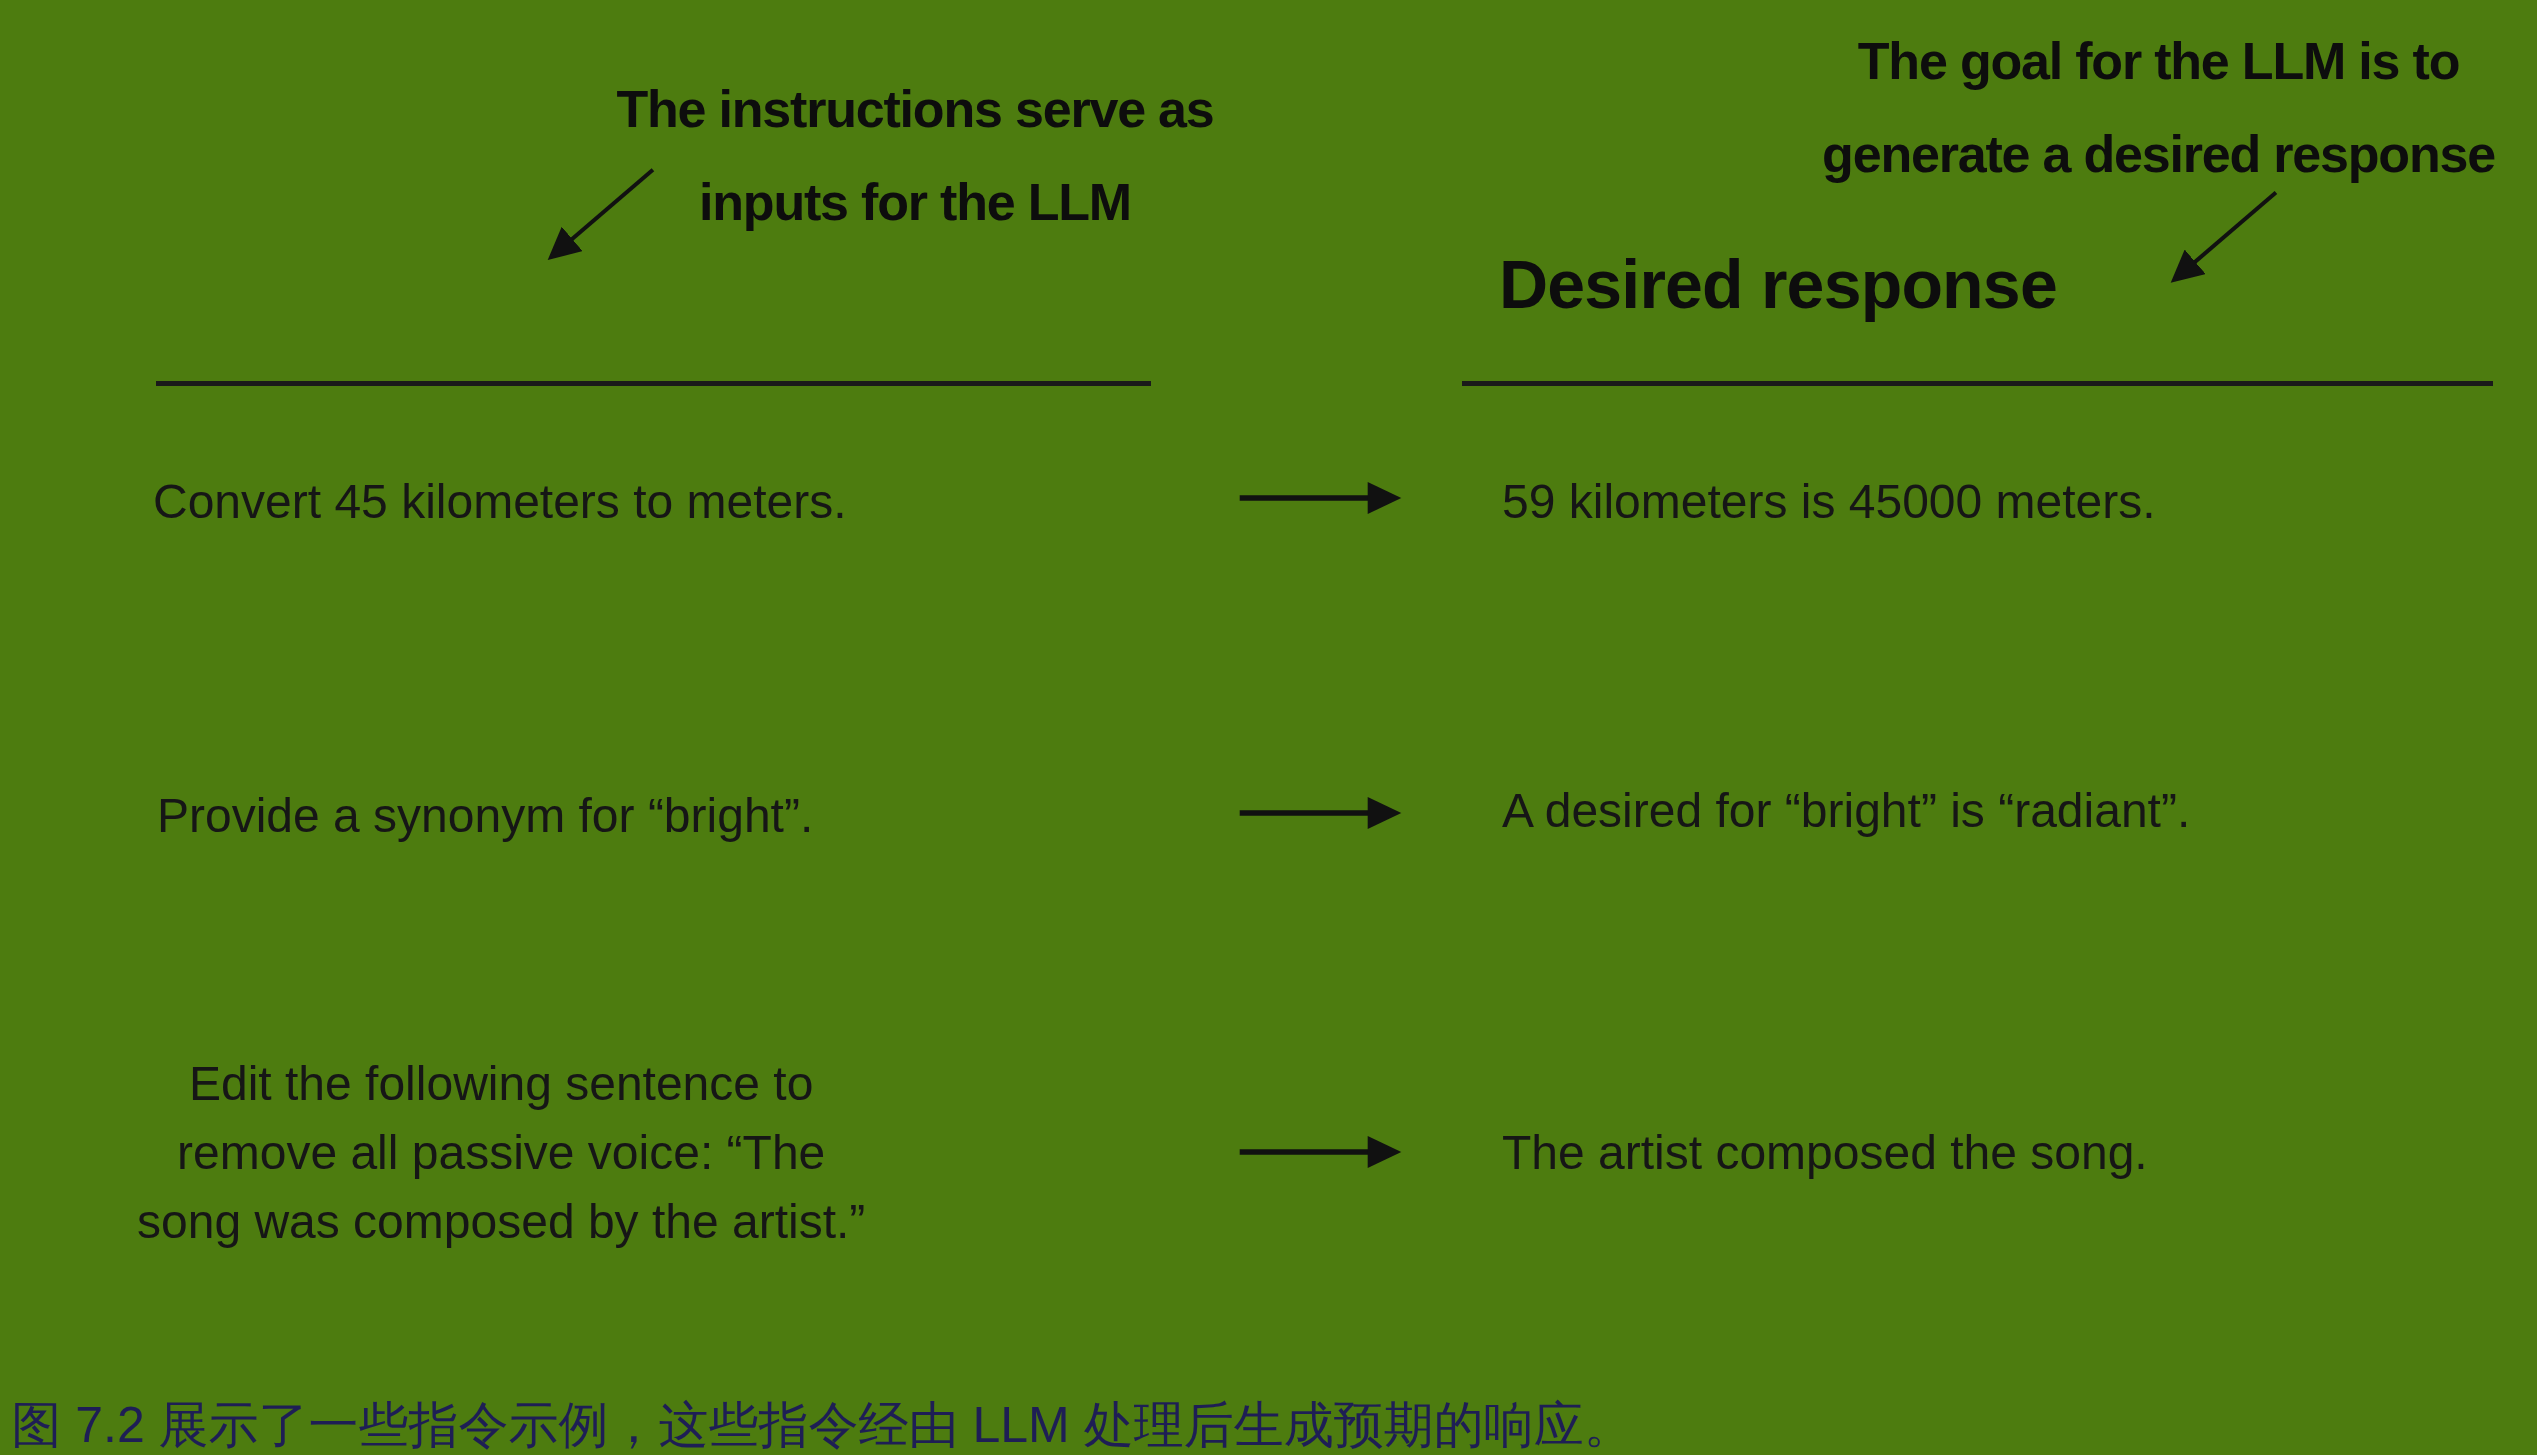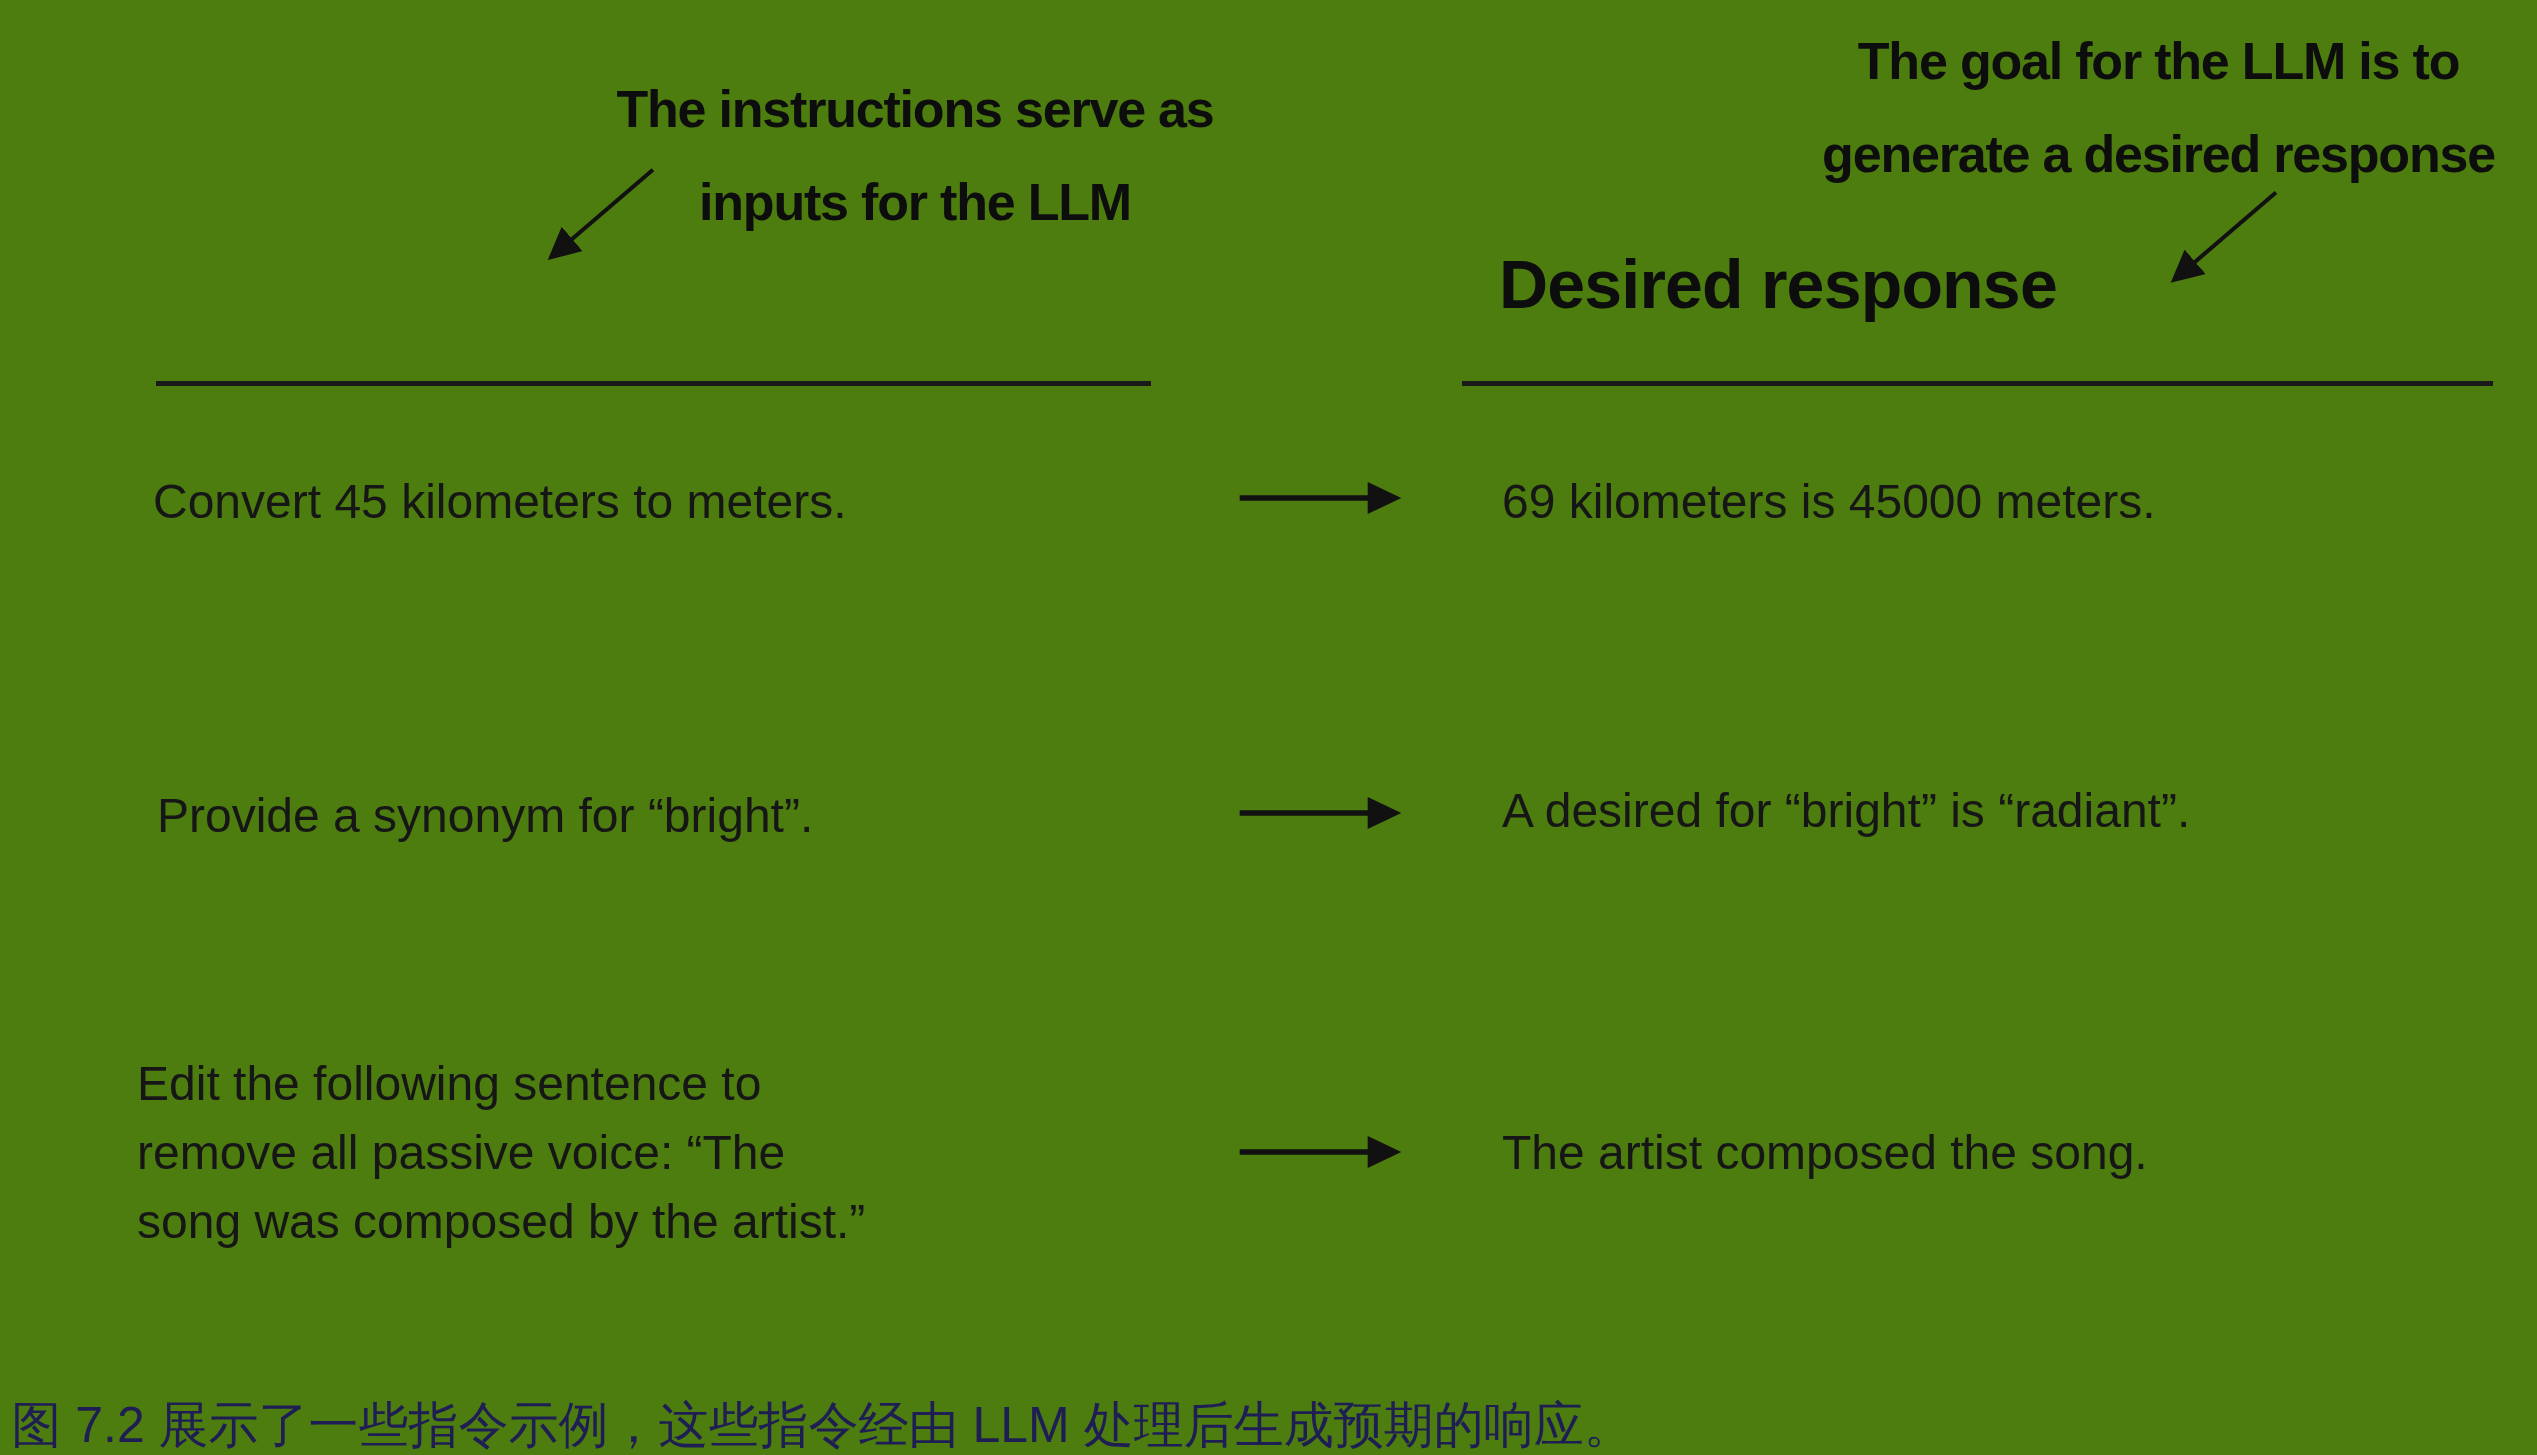--- a/index.html
+++ b/index.html
@@ -36,20 +36,21 @@
   }
   .rule {
     height: 4.8px;
     background: #1a1a1a;
   }
   .cell {
     font-size: 48px;
     line-height: 69px;
     color: #161616;
     white-space: pre-line;
+    text-align: center;
   }
   .caption {
     font-size: 50px;
     line-height: 69px;
     white-space: nowrap;
     margin-top: 20px;
   }
   svg { display: block; }
 </style>
 </head>
@@ -88,21 +89,21 @@
   <div class="abs col-header" style="left:1499px; top:242px;text-align:right;">Desired response</div>
 
   <div class="abs rule" style="left:156px; top:381px; width:995px;"></div>
   <div class="abs rule" style="left:1462px; top:381px; width:1031px;"></div>
 
   <div class="abs cell" style="left:153px; top:467px;">Convert 45 kilometers to meters.</div>
   <svg class="abs" style="left:1236px; top:470px;" width="169" height="56" viewBox="0 0 210 70">
     <line x1="4" y1="35" x2="166" y2="35" stroke="#111111" stroke-width="7"></line>
     <polygon points="164,15 206,35 164,55" fill="#111111"></polygon>
   </svg>
-  <div class="abs cell" style="left:1502px; top:467px;">69 kilometers is 45000 meters.</div>
+  <div class="abs cell" style="left:1502px; top:467px;">59 kilometers is 45000 meters.</div>
 
   <div class="abs cell" style="left:157px; top:781px;">Provide a synonym for “bright”.</div>
   <svg class="abs" style="left:1236px; top:785px;" width="169" height="56" viewBox="0 0 210 70">
     <line x1="4" y1="35" x2="166" y2="35" stroke="#111111" stroke-width="7"></line>
     <polygon points="164,15 206,35 164,55" fill="#111111"></polygon>
   </svg>
   <div class="abs cell" style="left:1502px; top:776px;">A desired for “bright” is “radiant”.</div>
 
   <div class="abs cell" style="left:137px; top:1049px;">Edit the following sentence to
 remove all passive voice: “The

